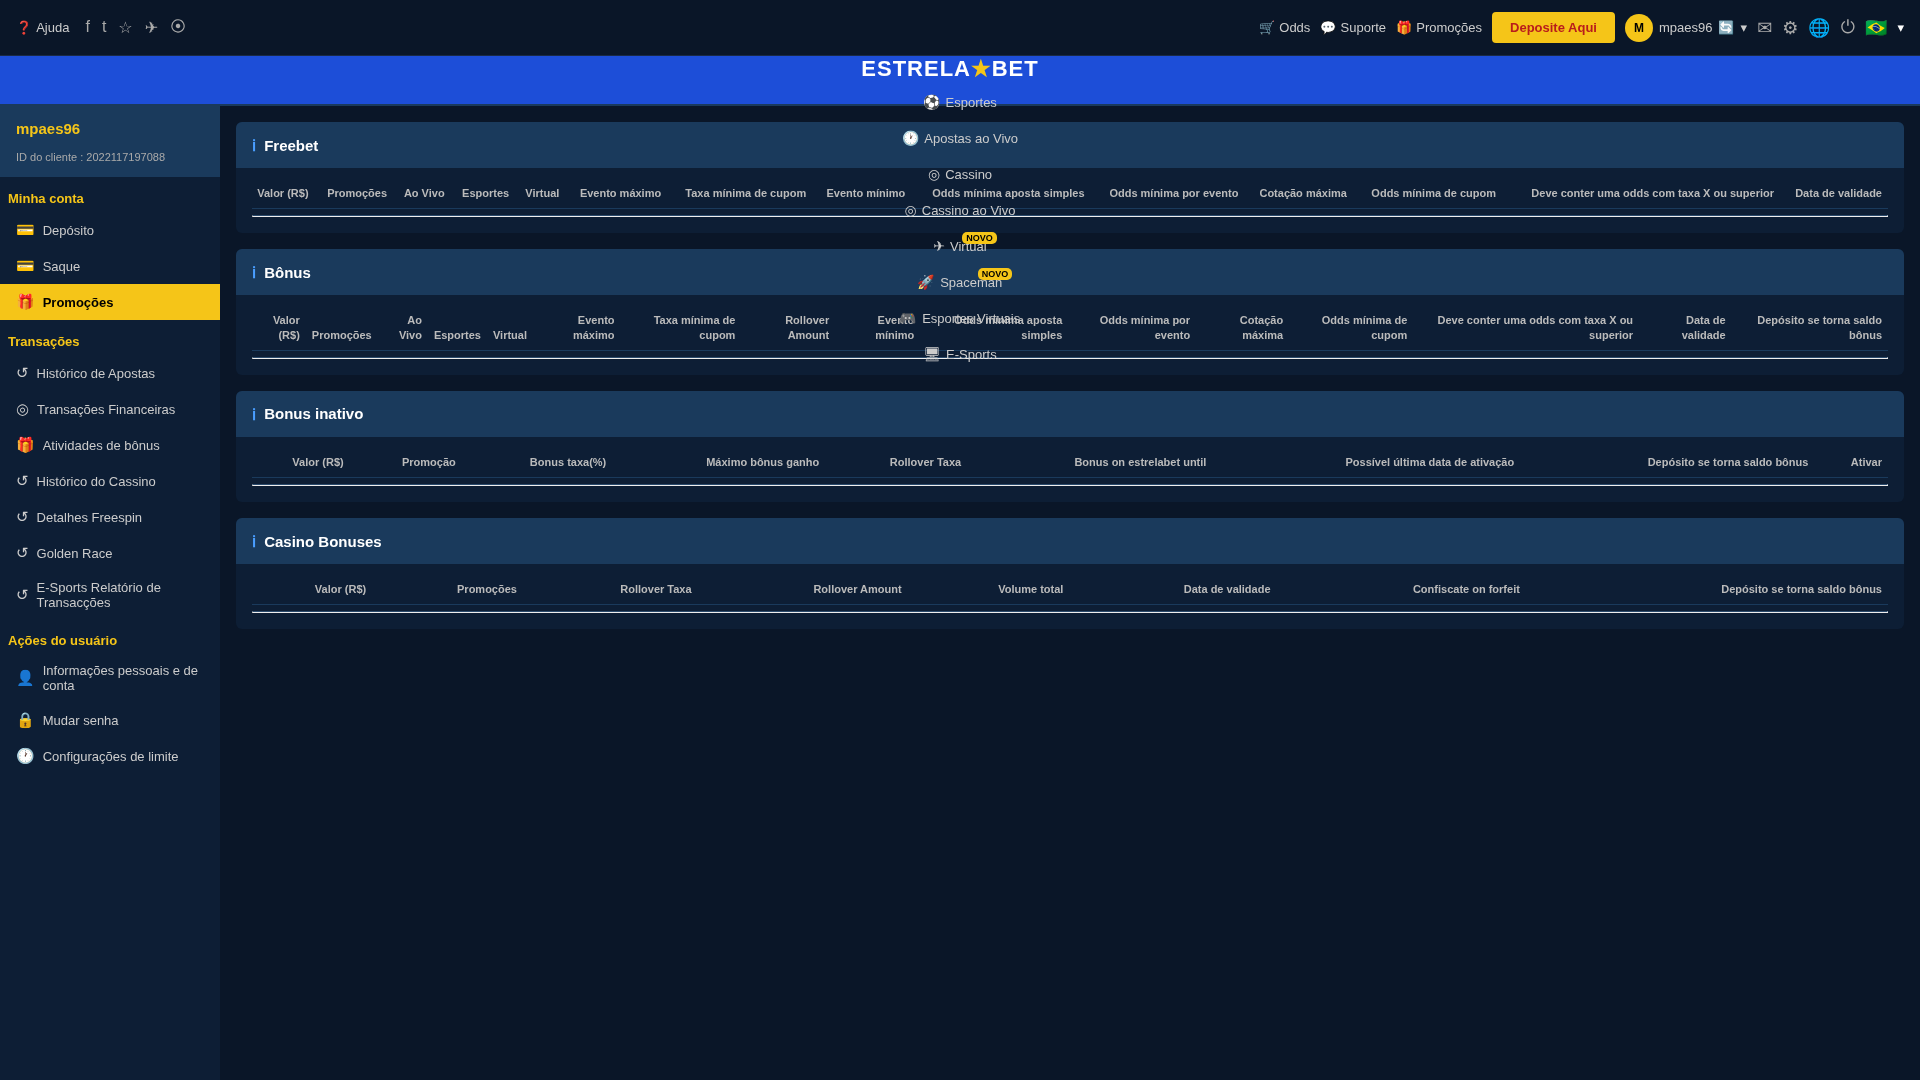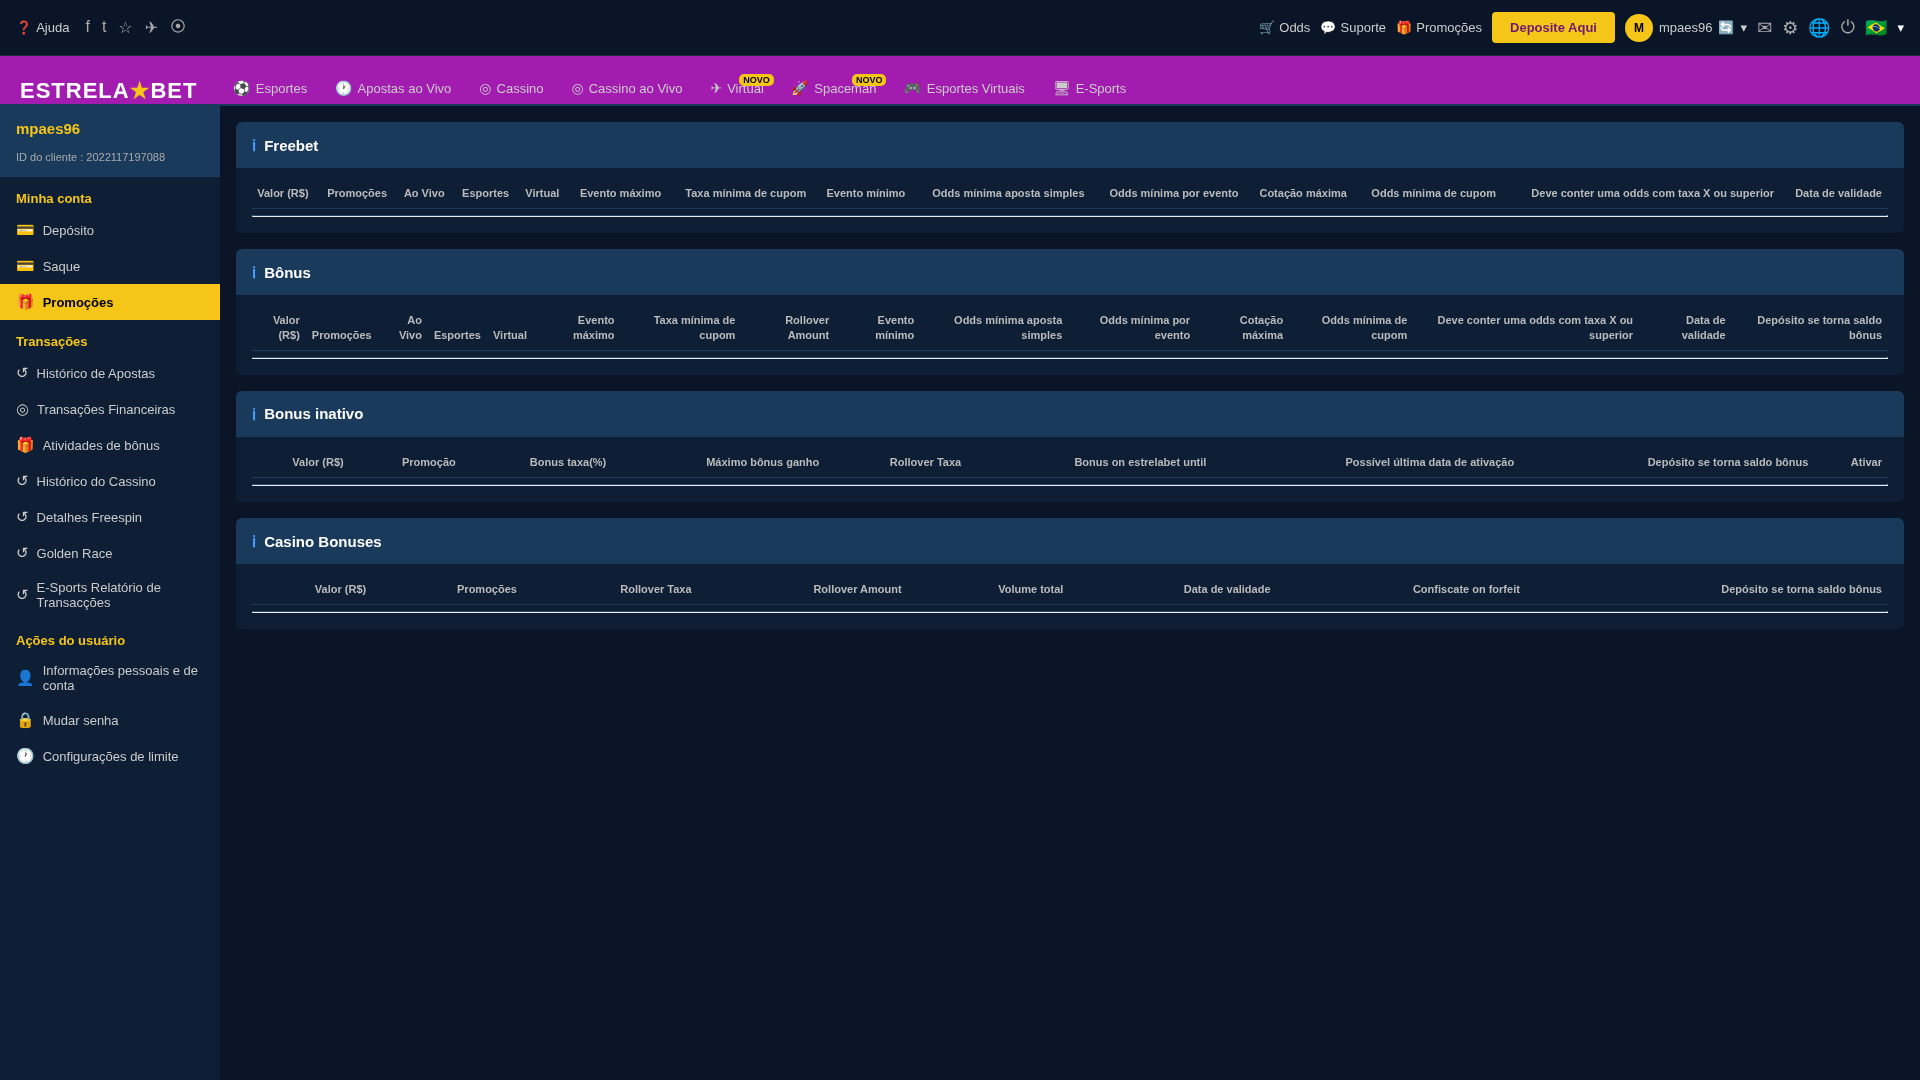--- a/index.html
+++ b/index.html
@@ -6,44 +6,44 @@
     body { background: #0a1628; color: #fff; font-family: Arial, sans-serif; font-size: 13px; min-height: 1080px; }
 
     
     .top-bar { background: #0a1628; display: flex; align-items: center; justify-content: space-between; padding: 0 16px; height: 56px; border-bottom: 1px solid #1a2a45; }
     .top-bar-left { display: flex; align-items: center; gap: 16px; }
     .top-bar-left .help { display: flex; align-items: center; gap: 4px; color: #ccc; font-size: 13px; cursor: pointer; }
     .social-icons { display: flex; gap: 12px; }
     .social-icon { color: #aaa; font-size: 16px; cursor: pointer; }
     .top-bar-right { display: flex; align-items: center; gap: 10px; }
     .top-bar-right .store, .top-bar-right .support, .top-bar-right .promo { display: flex; align-items: center; gap: 4px; color: #ccc; font-size: 13px; cursor: pointer; }
-    .deposit-btn { background: #f5c518; color: #701a75; font-weight: bold; padding: 8px 18px; border-radius: 4px; border: none; cursor: pointer; font-size: 13px; }
+    .deposit-btn { background: #f5c518; color: #b91c1c; font-weight: bold; padding: 8px 18px; border-radius: 4px; border: none; cursor: pointer; font-size: 13px; }
     .user-section { display: flex; align-items: center; gap: 6px; color: #ccc; font-size: 13px; cursor: pointer; }
     .user-avatar { background: #f5c518; color: #000; border-radius: 50%; width: 28px; height: 28px; display: flex; align-items: center; justify-content: center; font-weight: bold; font-size: 12px; }
     .icon-btn { color: #aaa; font-size: 18px; cursor: pointer; }
     .flag { font-size: 18px; cursor: pointer; }
 
     
-    .nav-bar { background: #a21caf; display: flex; align-items: flex-end; padding: 0 20px; height: 50px; gap: 4px; border-bottom: 2px solid #1a3a5c; }
+    .nav-bar { background: #1d4ed8; display: flex; align-items: center; padding: 0 20px; height: 50px; gap: 4px; border-bottom: 2px solid #1a3a5c; flex-direction: column; }
     .logo { margin-right: 20px; display: flex; align-items: center; }
     .logo-text { color: #fff; font-size: 22px; font-weight: bold; letter-spacing: 1px; }
     .logo-star { color: #f5c518; }
     .nav-item { display: flex; align-items: center; gap: 5px; padding: 8px 12px; color: #ccc; font-size: 13px; cursor: pointer; border-radius: 4px; position: relative; white-space: nowrap; }
     .nav-item .new-badge { background: #f5c518; color: #000; font-size: 9px; font-weight: bold; padding: 1px 4px; border-radius: 5px; position: absolute; top: 2px; right: 2px; }
     .nav-icon { font-size: 14px; }
 
     
     .main-layout { display: flex; min-height: calc(1080px - 106px); }
 
     
     .sidebar { width: 220px; background: #0d1e35; padding: 0; flex-shrink: 0; }
     .user-info-box { background: #1a3a5c; padding: 14px 16px; }
     .user-info-box .username { color: #f5c518; font-size: 15px; font-weight: bold; }
     .user-info-box .client-id { color: #aaa; font-size: 11px; margin-top: 14px; }
-    .sidebar-section-title { color: #f5c518; font-size: 13px; font-weight: bold; padding: 14px 16px 6px; }
+    .sidebar-section-title { color: #f5c518; font-size: 13px; font-weight: bold; padding: 14px 8px 6px; }
     .sidebar-item { display: flex; align-items: center; gap: 8px; padding: 9px 16px; color: #ccc; font-size: 13px; cursor: pointer; }
     .sidebar-item.active { background: #f5c518; color: #000; font-weight: bold; }
     .sidebar-item .si-icon { font-size: 15px; }
 
     
     .content { flex: 1; padding: 16px; background: #0a1628; }
 
     
     .section-box { background: #0d1e35; border-radius: 6px; margin-bottom: 16px; overflow: hidden; }
     .section-header { background: #1a3a5c; padding: 12px 16px; display: flex; align-items: center; gap: 8px; font-size: 15px; font-weight: bold; color: #fff; }

